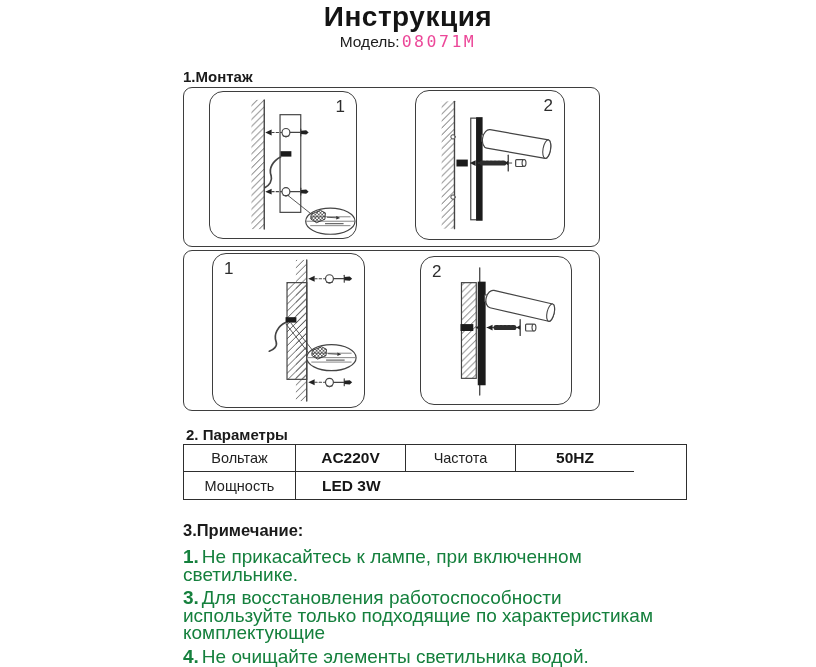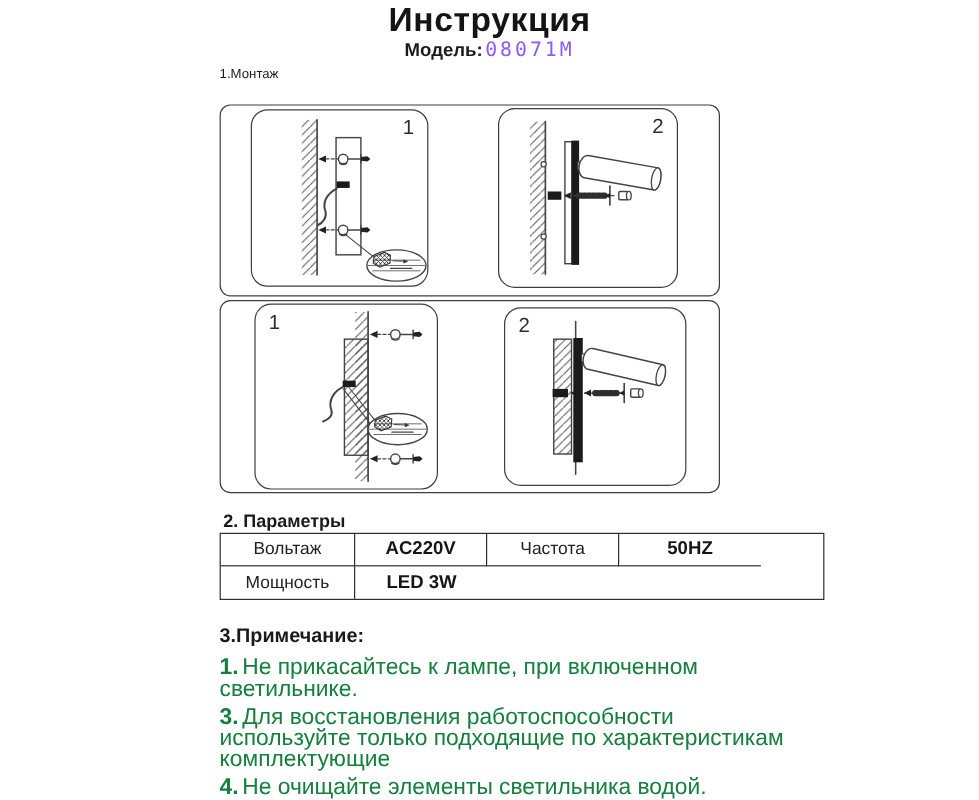--- a/index.html
+++ b/index.html
@@ -2,25 +2,25 @@
 <html><head>
 <meta charset="utf-8">
 <style>
   * { margin:0; padding:0; box-sizing:border-box; }
   body { background:#ffffff; font-family:"Liberation Sans", sans-serif; color:#1a1a1a; }
   .page { position:relative; width:816px; height:667px; background:#fff; overflow:hidden; }
 
   .title { position:absolute; top:1px; left:0; width:100%; text-align:center;
            font-size:28px; font-weight:bold; letter-spacing:0.5px; color:#141414; }
   .model-row { position:absolute; top:32px; left:0; width:100%; text-align:center; }
-  .model-label { font-size:15.5px; font-weight:bold; color:#1c1c1c;margin-top:40px; }
+  .model-label { font-size:15.5px; font-weight:normal; color:#1c1c1c;margin-top:40px; }
   .model-value { font-family:"DejaVu Sans Mono", monospace; font-size:16.5px;
-                 letter-spacing:2.5px; color:#8b5cf6; margin-left:2px; }
-
-  .h-montage { position:absolute; left:183px; top:56px; font-size:11px; font-weight:normal; }
+                 letter-spacing:2.5px; color:#ec4899; margin-left:2px; }
+
+  .h-montage { position:absolute; left:183px; top:68px; font-size:15px; font-weight:bold; }
   .h-params  { position:absolute; left:186px; top:426px; font-size:15px; font-weight:bold; }
   .h-notes   { position:absolute; left:183px; top:521px; font-size:16.5px; font-weight:bold; }
 
   .outer-box { position:absolute; left:183px; width:417px; border:1.6px solid #3e3e3e;
                border-radius:9px; background:#fff; }
   .box1 { top:87px; height:160px; }
   .box2 { top:250px; height:161px; }
 
   .panel { position:absolute; border:1.5px solid #3e3e3e; border-radius:14px; background:#fff; }
   .panel svg { position:absolute; left:0; top:0; width:100%; height:100%; }

